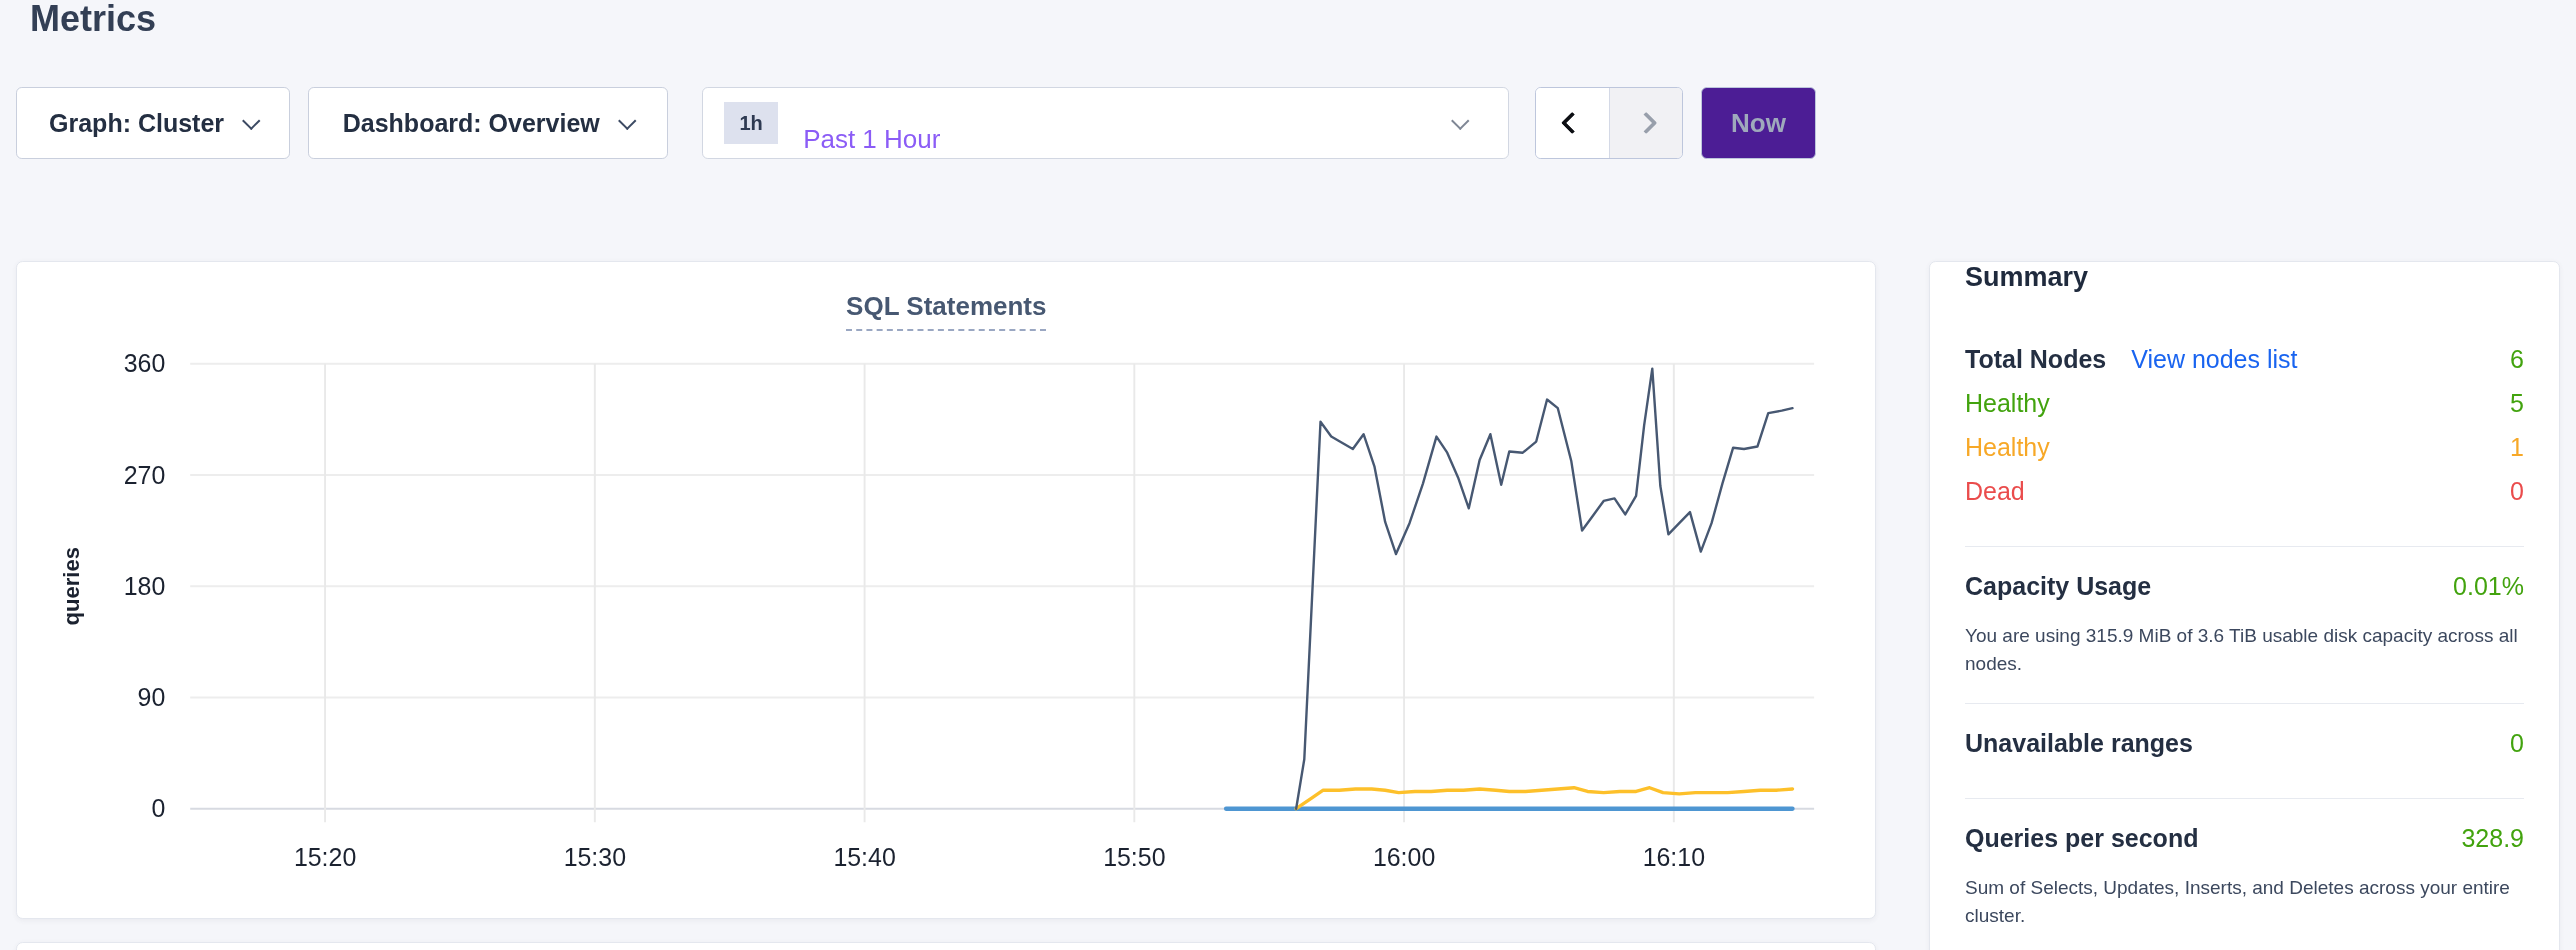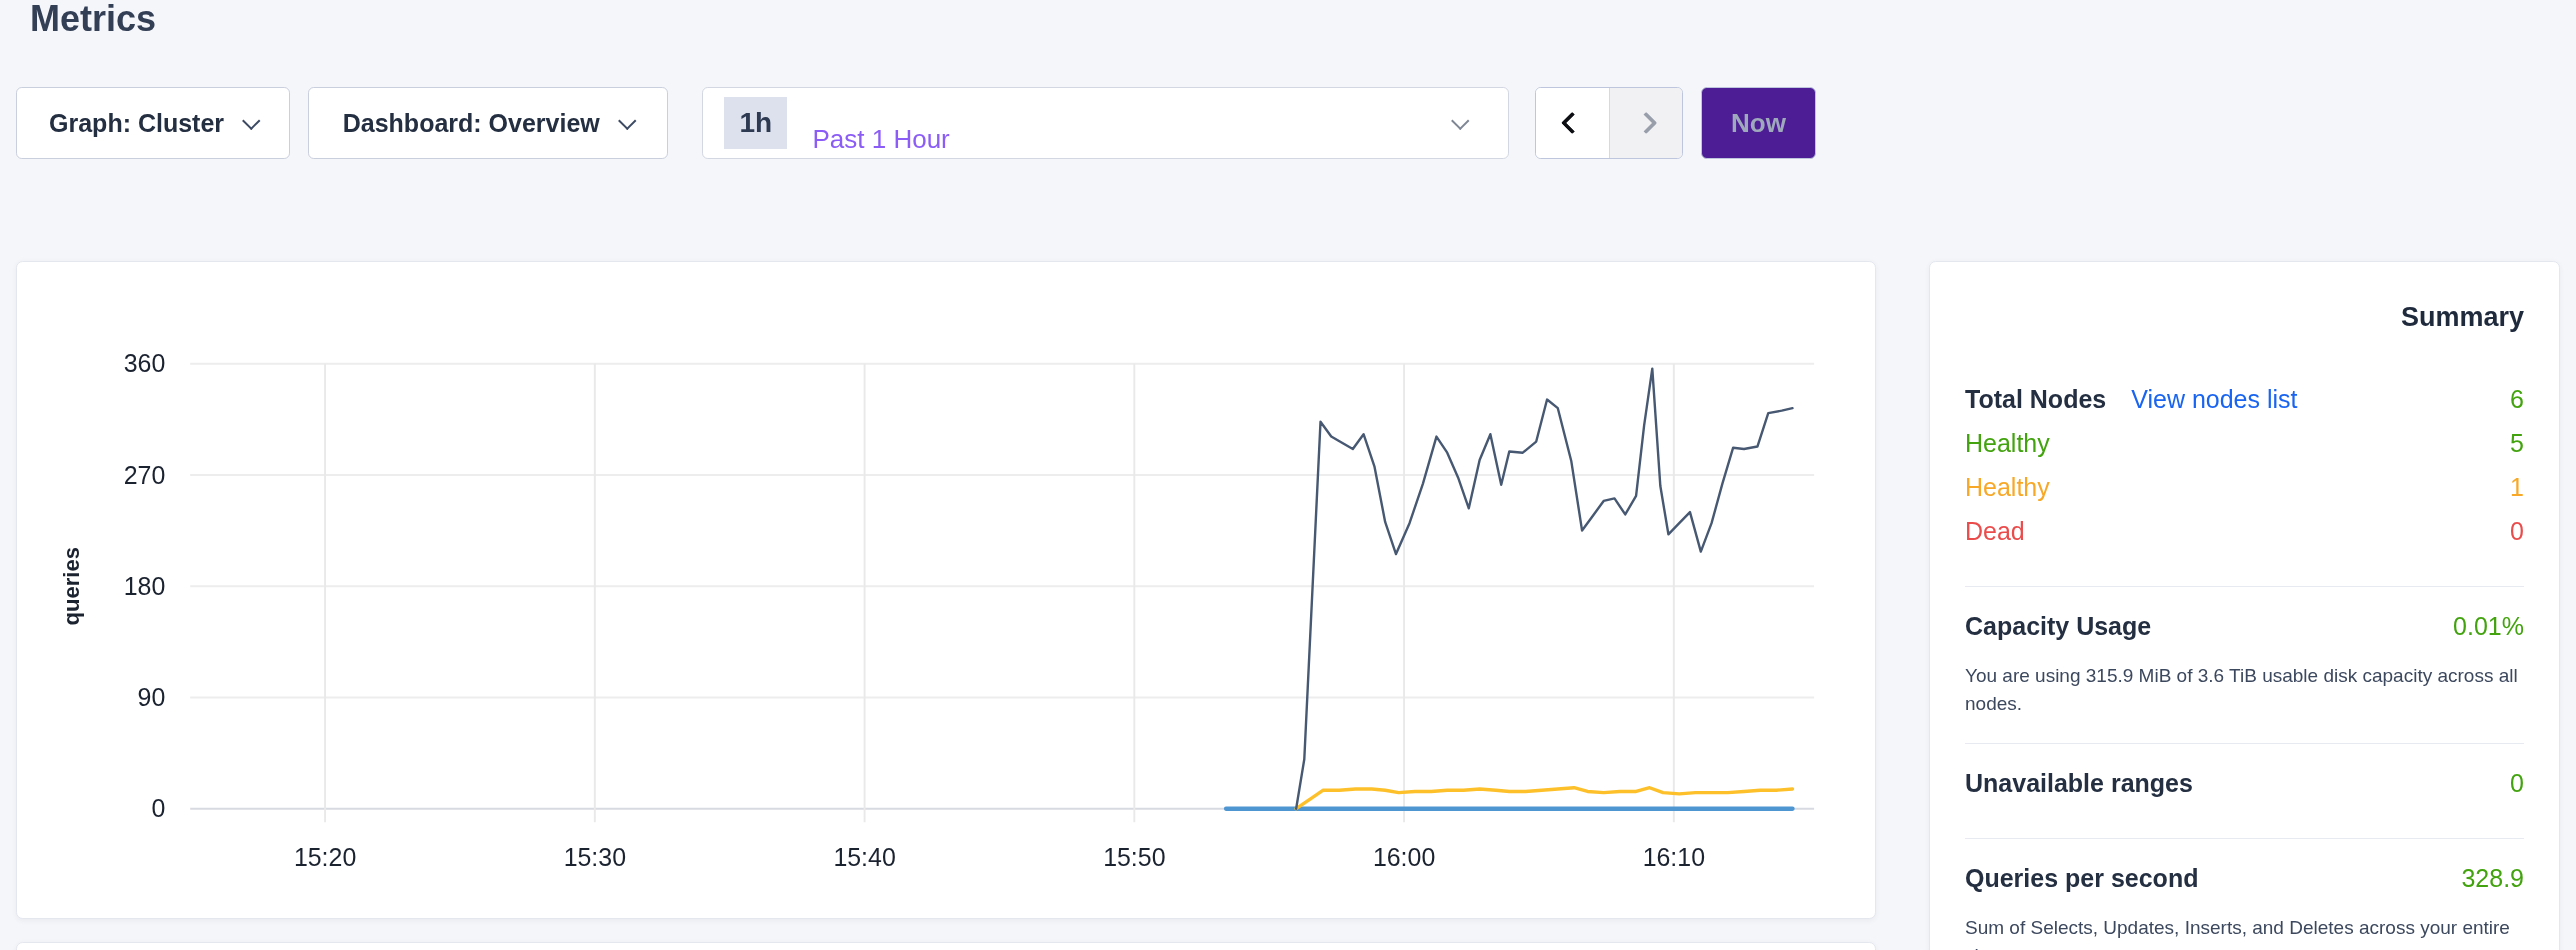--- a/index.html
+++ b/index.html
@@ -19,21 +19,21 @@
 
   
   .ctl{position:absolute; top:87px; height:72px; background:var(--card-bg);
        border:1.9px solid #c9cfdd; border-radius:5.8px; display:flex; align-items:center;
        justify-content:center; font-size:25px; font-weight:700; color:var(--text-dark); cursor:pointer;}
   .ctl-graph{left:16.3px; width:274px;}
   .ctl-dash{left:308px; width:360px;}
   .chev{display:inline-block; width:12.5px; height:12.5px; border-right:2.9px solid #3c4a63;
         border-bottom:2.9px solid #3c4a63; transform:rotate(45deg) translate(-1.9px,-1.9px); margin-left:21px;}
   .timepicker{left:702px; width:807px; justify-content:flex-start; font-weight:400; border-color:#d2d7e2;}
-  .time-badge{background:#dde1ee; color:#2e3a52; font-weight:700; font-size:28px;
+  .time-badge{background:#dde1ee; color:#2e3a52; font-weight:700; font-size:20px;
               border-radius:0; padding:9.6px 15.4px; margin:0 25px 0 21px;}
   .time-label{font-size:26px; color:#8b5cf6;margin-top:32px;}
   .timepicker .chev{position:absolute; right:42px; border-color:#7f8795; border-width:2.4px;}
   .arrow-group{left:1535px; width:148px; padding:0; overflow:hidden; justify-content:stretch; border-color:var(--btn-border);}
   .arrow-btn{flex:1; height:100%; display:flex; align-items:center; justify-content:center; background:#fff; cursor:pointer;}
   .arrow-btn.disabled{background:#f1f1f4; border-left:1.9px solid #d4d9e6; cursor:default;}
   .chevron-left{width:16.3px;height:16.3px;border-left:4.8px solid #0d0f14;border-bottom:4.8px solid #0d0f14;transform:rotate(45deg);border-radius:1.9px;}
   .chevron-right{width:16.3px;height:16.3px;border-top:4.8px solid #989fab;border-right:4.8px solid #989fab;transform:rotate(45deg);border-radius:1.9px;}
   .now-btn{left:1701px; width:115px; color:var(--muted); font-weight:700; font-size:26px; border-color:var(--btn-border); background:#4c1d95;}
 
@@ -45,21 +45,21 @@
   .summary-card{left:1929px; top:261px; width:631px; height:787px; padding:0 35px;}
 
   
   .chart-title-row{position:absolute; top:29px; left:0; right:0; text-align:center; z-index:2;}
   .chart-title{display:inline-block; font-size:26px; font-weight:700; color:var(--accent-navy);
                border-bottom:2.9px dashed #9aa7c2; padding-bottom:6.7px; cursor:pointer;}
   .chart-svg{position:absolute; inset:0; width:1860px; height:658px;}
   .chart-svg text{font-family:"Liberation Sans","DejaVu Sans",sans-serif;}
 
   
-  .summary-title{text-align:right; margin-top:40px; font-size:27px; font-weight:700; color:#1f2a3d;}
+  .summary-title{text-align:left; font-size:27px; font-weight:700; color:#1f2a3d;}
   .summary-rows{margin-top:52px;}
   .srow{display:flex; align-items:flex-start; height:44px; font-size:25px;}
   .srow .lbl{font-weight:700; color:var(--text-dark);}
   .srow .link{margin-left:25px; color:var(--link-blue); font-weight:400; cursor:pointer; text-decoration:none;}
   .srow .val{margin-left:auto; font-weight:400;}
   .green{color:var(--green);} .orange{color:var(--orange);} .red{color:var(--red);}
   .sdivider{border:none; border-top:1.9px solid #e7eaf0; margin:25px 0;}
   .sdesc{font-size:19px; color:#3c485e; line-height:1.48; margin-top:5.8px;}
 </style>
 </head>
@@ -88,20 +88,23 @@
     <i class="chevron-left"></i>
   </div>
   <div class="arrow-btn disabled">
     <i class="chevron-right"></i>
   </div>
 </div>
 
 <div class="ctl now-btn">Now</div>
 
 <div class="card chart-card">
+  <div class="chart-title-row">
+    <span class="chart-title">SQL Statements</span>
+  </div>
   <svg id="chart-svg" class="chart-svg" viewBox="0 0 1938 686">
       <line x1="180" y1="570" x2="1873" y2="570" stroke="#d7dae1" stroke-width="2"></line>
       <line x1="180" y1="454" x2="1873" y2="454" stroke="#ededed" stroke-width="2"></line>
       <line x1="180" y1="338" x2="1873" y2="338" stroke="#ededed" stroke-width="2"></line>
       <line x1="180" y1="222" x2="1873" y2="222" stroke="#ededed" stroke-width="2"></line>
       <line x1="180" y1="106" x2="1873" y2="106" stroke="#ededed" stroke-width="2"></line>
       <line x1="320.6146179401993" y1="106" x2="320.6146179401993" y2="584" stroke="#e9e9e9" stroke-width="2"></line>
       <line x1="601.843853820598" y1="106" x2="601.843853820598" y2="584" stroke="#e9e9e9" stroke-width="2"></line>
       <line x1="883.0730897009967" y1="106" x2="883.0730897009967" y2="584" stroke="#e9e9e9" stroke-width="2"></line>
       <line x1="1164.302325581395" y1="106" x2="1164.302325581395" y2="584" stroke="#e9e9e9" stroke-width="2"></line>

